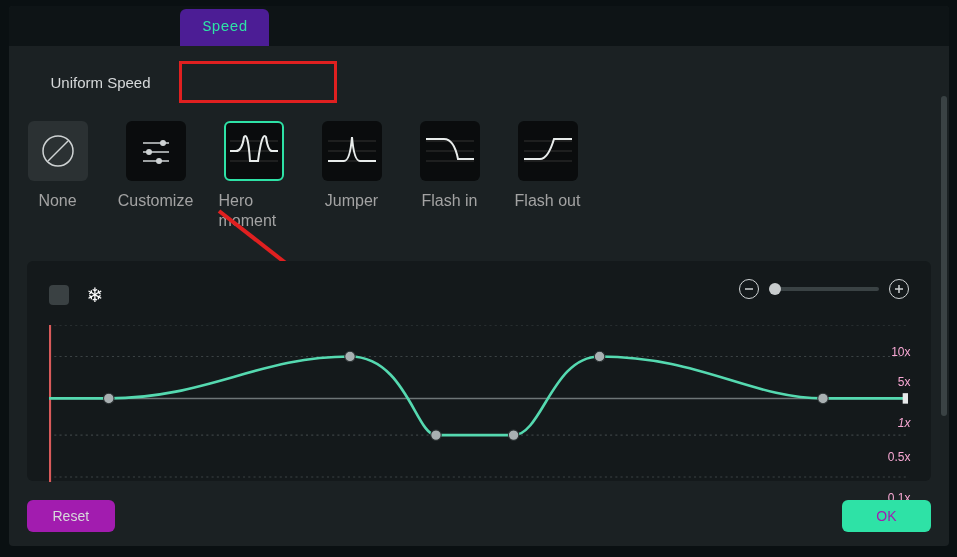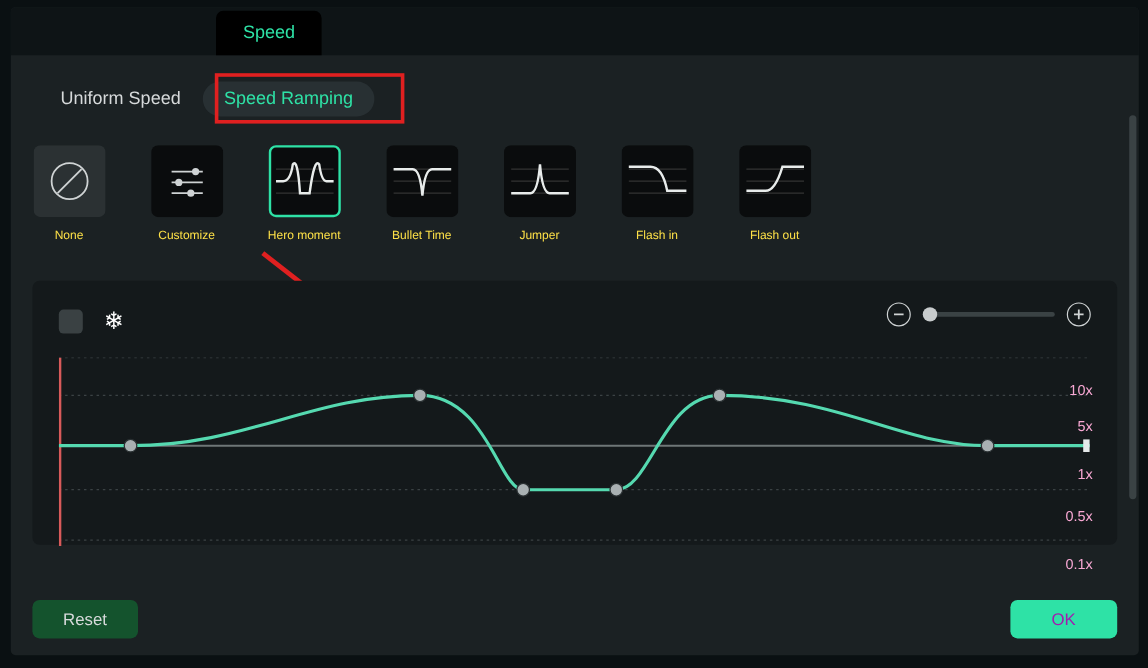--- a/index.html
+++ b/index.html
@@ -2,56 +2,56 @@
 <html><head>
 <meta charset="utf-8">
 <style>
   * { box-sizing: border-box; margin: 0; padding: 0; font-family: -apple-system, BlinkMacSystemFont, "Segoe UI", Arial, sans-serif; }
   body { background: #0a1012; width: 957px; height: 557px; overflow: hidden; color: #cfd3d4; }
   .panel { background: #1b2123; width: 940px; height: 540px; margin: 6px auto 0 auto; border-radius: 4px; position: relative; }
 
   
   .top-tabs { display: flex; align-items: flex-end; height: 40px; padding-left: 10px; }
   .top-tab { padding: 10px 22px 10px 22px; font-size: 15px; color: #d6d9da; cursor: pointer; }
-  .top-tab.active { background: #000000; color: #2ee2a6; border-top-left-radius: 6px; border-top-right-radius: 6px; position: relative; }
+  .top-tab.active { background: #4c1d95; color: #2ee2a6; border-top-left-radius: 6px; border-top-right-radius: 6px; position: relative; font-family: Liberation Mono, monospace; }
   .tab-strip-bg { position: absolute; top: 0; left: 0; right: 0; height: 40px; background: #0e1416; border-top-left-radius: 4px; border-top-right-radius: 4px; }
 
   
   .sub-tabs { display: flex; align-items: center; padding: 22px 24px 18px 24px; }
   .sub-tab { font-size: 15px; color: #d6d9da; padding: 6px 18px; border-radius: 16px; cursor: pointer; }
   .sub-tab.active { color: #2ee2a6; background: #283033; }
   .red-highlight { position: absolute; border: 3px solid #e02020; pointer-events: none; }
 
   
   .presets-row { display: flex; gap: 28px; padding: 6px 14px 0 14px; }
   .preset { display: flex; flex-direction: column; align-items: center; width: 70px; cursor: pointer; }
   .preset-thumb { width: 60px; height: 60px; background: #0a0c0d; border-radius: 6px; display: flex; align-items: center; justify-content: center; border: 2px solid transparent; }
   .preset.selected .preset-thumb { border-color: #2ee2a6; }
   .preset.none .preset-thumb { background: #2b3133; }
-  .preset-label { margin-top: 10px; font-size: 10px; color: #fde047; line-height: 1.25; }
+  .preset-label { margin-top: 10px; font-size: 16px; color: #a3a3a3; line-height: 1.25; }
 
   
   .editor-wrap { margin: 30px 18px 0 18px; background: #14191b; border-radius: 6px; padding: 20px 22px 20px 22px; height: 220px; position: relative; }
   .editor-toolbar { display: flex; align-items: center; gap: 18px; height: 28px; }
   .square-chk { width: 20px; height: 20px; background: #3a4143; border-radius: 4px; cursor: pointer; }
   .snow-icon { color: #fff; font-size: 20px; cursor: pointer; }
   .zoom-controls { position: absolute; right: 22px; top: 18px; display: flex; align-items: center; gap: 10px; }
   .zoom-btn { width: 20px; height: 20px; border: 1.5px solid #cfd3d4; border-radius: 50%; display: flex; align-items: center; justify-content: center; color: #cfd3d4; font-size: 14px; cursor: pointer; background: transparent; }
   .zoom-slider { width: 110px; height: 4px; background: #3a4244; border-radius: 2px; position: relative; }
   .zoom-slider-handle { position: absolute; left: 0; top: -4px; width: 12px; height: 12px; background: #c8cccd; border-radius: 50%; }
 
   .curve-area { position: relative; margin-top: 16px; height: 150px; }
   .curve-svg { position: absolute; inset: 0; }
   .axis-label { position: absolute; right: -2px; font-size: 12px; color: #f9a8d4; transform: translateY(-50%); margin-top: 27px; }
   .point { fill: #a9b0b2; stroke: #2a3032; stroke-width: 1; }
 
   
   .footer { position: absolute; left: 18px; right: 18px; bottom: 14px; display: flex; justify-content: space-between; }
   .btn { border: none; border-radius: 6px; font-size: 14px; padding: 8px 26px; cursor: pointer; }
-  .btn-reset { background: #14532d; color: #d7dadb; }
+  .btn-reset { background: #a21caf; color: #d7dadb; }
   .btn-ok { background: #2ee2a6; color: #a21caf; font-weight: 500; padding: 8px 34px; }
 
   
   .red-arrow { position: absolute; pointer-events: none; }
 
   
   .scroll-hint { position: absolute; right: 2px; top: 90px; width: 6px; height: 320px; background: #3a4244; border-radius: 3px; }
 </style>
 </head>
 <body>
@@ -60,21 +60,20 @@
   <div class="tab-strip-bg"></div>
 
   <div class="top-tabs">
     <div class="top-tab">Video</div>
     <div class="top-tab">Color</div>
     <div class="top-tab active">Speed</div>
   </div>
 
   <div class="sub-tabs">
     <div class="sub-tab">Uniform Speed</div>
-    <div class="sub-tab active">Speed Ramping</div>
   </div>
 
   <div class="red-highlight" style="left:170px; top:55px; width:158px; height:42px;"></div>
 
   <div class="presets-row">
 
     <div class="preset none">
       <div class="preset-thumb">
         <svg width="40" height="40">
             <circle cx="20" cy="20" r="15" stroke="#cfd3d4" stroke-width="1.5" fill="none"></circle>
@@ -104,31 +103,20 @@
         <svg width="56" height="56">
           <line x1="4" y1="18" x2="52" y2="18" stroke="#333" stroke-width="1"></line>
             <line x1="4" y1="28" x2="52" y2="28" stroke="#333" stroke-width="1"></line>
             <line x1="4" y1="38" x2="52" y2="38" stroke="#333" stroke-width="1"></line>
           <path d="M4 28 L10 28 Q16 28 18 14 Q22 8 24 38 L32 38 Q36 8 40 14 Q42 28 46 28 L52 28" stroke="#e8eceb" stroke-width="2" fill="none"></path>
         </svg>
       </div>
       <div class="preset-label">Hero moment</div>
     </div>
 
-    <div class="preset">
-      <div class="preset-thumb">
-        <svg width="56" height="56">
-          <line x1="4" y1="18" x2="52" y2="18" stroke="#333" stroke-width="1"></line>
-            <line x1="4" y1="28" x2="52" y2="28" stroke="#333" stroke-width="1"></line>
-            <line x1="4" y1="38" x2="52" y2="38" stroke="#333" stroke-width="1"></line>
-          <path d="M4 18 L20 18 Q26 18 28 40 Q30 18 36 18 L52 18" stroke="#e8eceb" stroke-width="2" fill="none"></path>
-        </svg>
-      </div>
-      <div class="preset-label">Bullet Time</div>
-    </div>
 
     <div class="preset">
       <div class="preset-thumb">
         <svg width="56" height="56">
           <line x1="4" y1="18" x2="52" y2="18" stroke="#333" stroke-width="1"></line>
             <line x1="4" y1="28" x2="52" y2="28" stroke="#333" stroke-width="1"></line>
             <line x1="4" y1="38" x2="52" y2="38" stroke="#333" stroke-width="1"></line>
           <path d="M4 38 L20 38 Q26 38 28 14 Q30 38 36 38 L52 38" stroke="#e8eceb" stroke-width="2" fill="none"></path>
         </svg>
       </div>
@@ -209,21 +197,21 @@
         <circle class="point" cx="287" cy="30" r="5"></circle>
         <circle class="point" cx="369" cy="105" r="5"></circle>
         <circle class="point" cx="443" cy="105" r="5"></circle>
         <circle class="point" cx="525" cy="30" r="5"></circle>
         <circle class="point" cx="738" cy="70" r="5"></circle>
 
         <rect x="814" y="65" width="6" height="10" fill="#e6e9ea"></rect>
       </svg>
       <div class="axis-label" style="top:0%;">10x</div>
       <div class="axis-label" style="top:20%;">5x</div>
-      <div class="axis-label" style="top:47%;">1x</div>
+      <div class="axis-label" style="top:47%;font-style:italic;">1x</div>
       <div class="axis-label" style="top:70%;">0.5x</div>
       <div class="axis-label" style="top:97%;">0.1x</div>
     </div>
   </div>
 
   <div class="footer">
     <button class="btn btn-reset">Reset</button>
     <button class="btn btn-ok">OK</button>
   </div>
 

